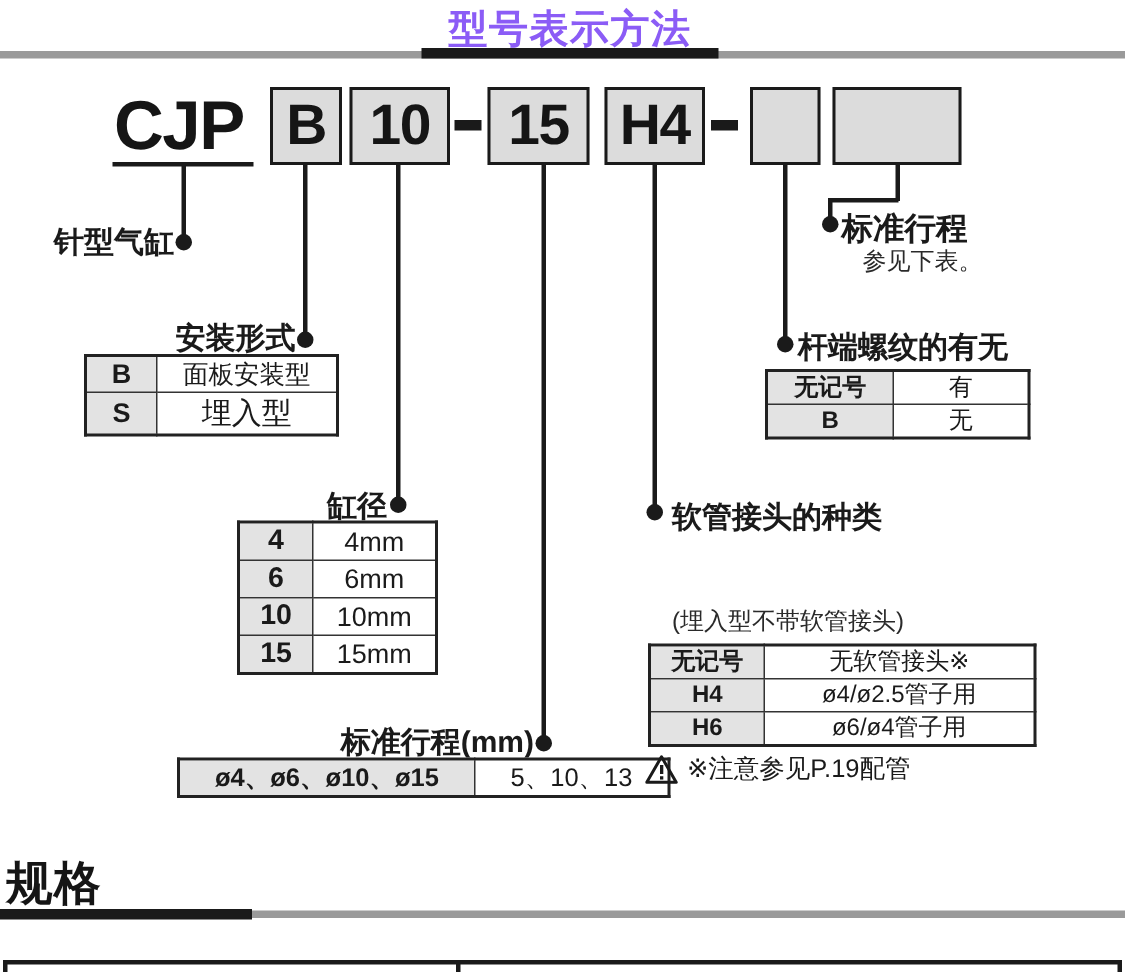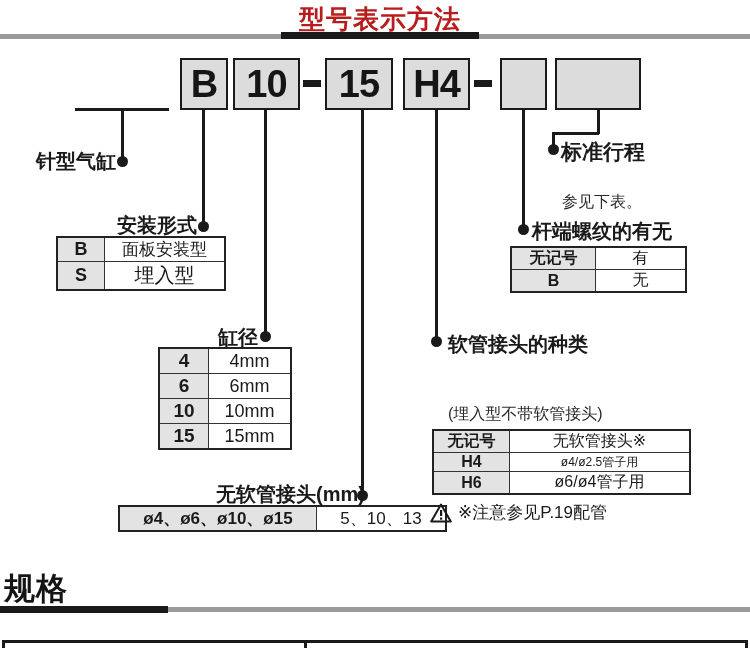--- a/index.html
+++ b/index.html
@@ -10,21 +10,21 @@
   }
   
   .hbar{position:absolute;background:var(--line,#1a1a1a);}
   .graybar{position:absolute;background:var(--rule-gray,#9a9a9a);}
   .vline{position:absolute;width:2.5px;background:var(--line,#1a1a1a);}
   .hline{position:absolute;height:2.5px;background:var(--line,#1a1a1a);}
   .bullet{position:absolute;width:11px;height:11px;border-radius:50%;background:var(--line,#1a1a1a);}
   
   .doc-title{
     position:absolute;left:280px;top:2px;width:200px;text-align:center;
-    font-size:26px;font-weight:bold;letter-spacing:1px;color:#b91c1c;
+    font-size:26px;font-weight:bold;letter-spacing:1px;color:#8b5cf6;
   }
   
   .model-prefix{
     position:absolute;left:76px;top:56px;font-size:46px;font-weight:bold;
     letter-spacing:-1px;color:#151515;
   }
   .model-box{
     position:absolute;top:58px;height:52px;background:var(--box-fill,#dcdcdc);
     border:2.5px solid #1a1a1a;box-sizing:border-box;
     display:flex;align-items:center;justify-content:center;
@@ -52,20 +52,21 @@
 </style>
 </head>
 <body>
 
 <div class="page">
 
   <div class="doc-title">型号表示方法</div>
   <div class="graybar" style="left:0;top:34px;width:750px;height:5px;"></div>
   <div class="hbar" style="left:281px;top:32px;width:198px;height:7px;"></div>
 
+  <div class="model-prefix">CJP</div>
   <div class="hline" style="left:75px;top:108px;width:94px;height:3px;"></div>
 
   <div class="model-box" style="left:180px;width:48px;">B</div>
   <div class="model-box" style="left:233px;width:67px;">10</div>
   <div class="dash" style="left:303px;"></div>
   <div class="model-box" style="left:325px;width:68px;">15</div>
   <div class="model-box" style="left:403px;width:67px;">H4</div>
   <div class="dash" style="left:474px;"></div>
   <div class="model-box" style="left:500px;width:47px;"></div>
   <div class="model-box" style="left:555px;width:86px;"></div>
@@ -124,32 +125,32 @@
       <td class="key" style="height:24px;font-size:19px;">10</td>
       <td style="font-size:18px;">10mm</td>
     </tr>
     <tr>
       <td class="key" style="height:24px;font-size:19px;">15</td>
       <td style="font-size:18px;">15mm</td>
     </tr>
   </tbody>
     </table>
 
-  <div class="lbl" style="left:216px;top:481px;width:140px;text-align:right;">无软管接头(mm)</div>
+  <div class="lbl" style="left:216px;top:481px;width:140px;text-align:right;">标准行程(mm)</div>
   <table class="spec" style="left:118px;top:505px;">
     <tbody>
         <tr>
       <td class="key" style="width:188px;height:23px;font-size:17px;">ø4、ø6、ø10、ø15</td>
       <td style="width:120px;font-size:17px;">5、10、13</td>
     </tr>
   </tbody>
     </table>
 
   <div class="lbl" style="left:561px;top:138px;font-size:21px;">标准行程</div>
-  <div class="lbl-sub" style="left:562px;top:164px;margin-top:28px;">参见下表。</div>
+  <div class="lbl-sub" style="left:575px;top:164px;">参见下表。</div>
 
   <div class="lbl" style="left:532px;top:218px;">杆端螺纹的有无</div>
   <table class="spec" style="left:510px;top:246px;">
     <tbody>
         <tr>
       <td class="key" style="width:75px;height:18px;font-size:16px;">无记号</td>
       <td style="width:81px;font-size:16px;">有</td>
     </tr>
     <tr>
       <td class="key" style="height:18px;font-size:16px;">B</td>
@@ -161,21 +162,21 @@
   <div class="lbl" style="left:448px;top:331px;font-family:Liberation Serif, serif;">软管接头的种类</div>
   <div class="lbl-sub" style="left:448px;top:404px;">(埋入型不带软管接头)</div>
   <table class="spec" style="left:432px;top:429px;">
     <tbody>
         <tr>
       <td class="key" style="width:67px;height:18px;font-size:16px;">无记号</td>
       <td style="width:171px;font-size:16px;">无软管接头※</td>
     </tr>
     <tr>
       <td class="key" style="height:18px;font-size:16px;">H4</td>
-      <td style="font-size:12px;">ø4/ø2.5管子用</td>
+      <td style="font-size:16px;">ø4/ø2.5管子用</td>
     </tr>
     <tr>
       <td class="key" style="height:18px;font-size:16px;">H6</td>
       <td style="font-size:16px;">ø6/ø4管子用</td>
     </tr>
   </tbody>
     </table>
 
   <div class="warn" style="left:430px;top:501px;">
     <span style="display:inline-flex;">

